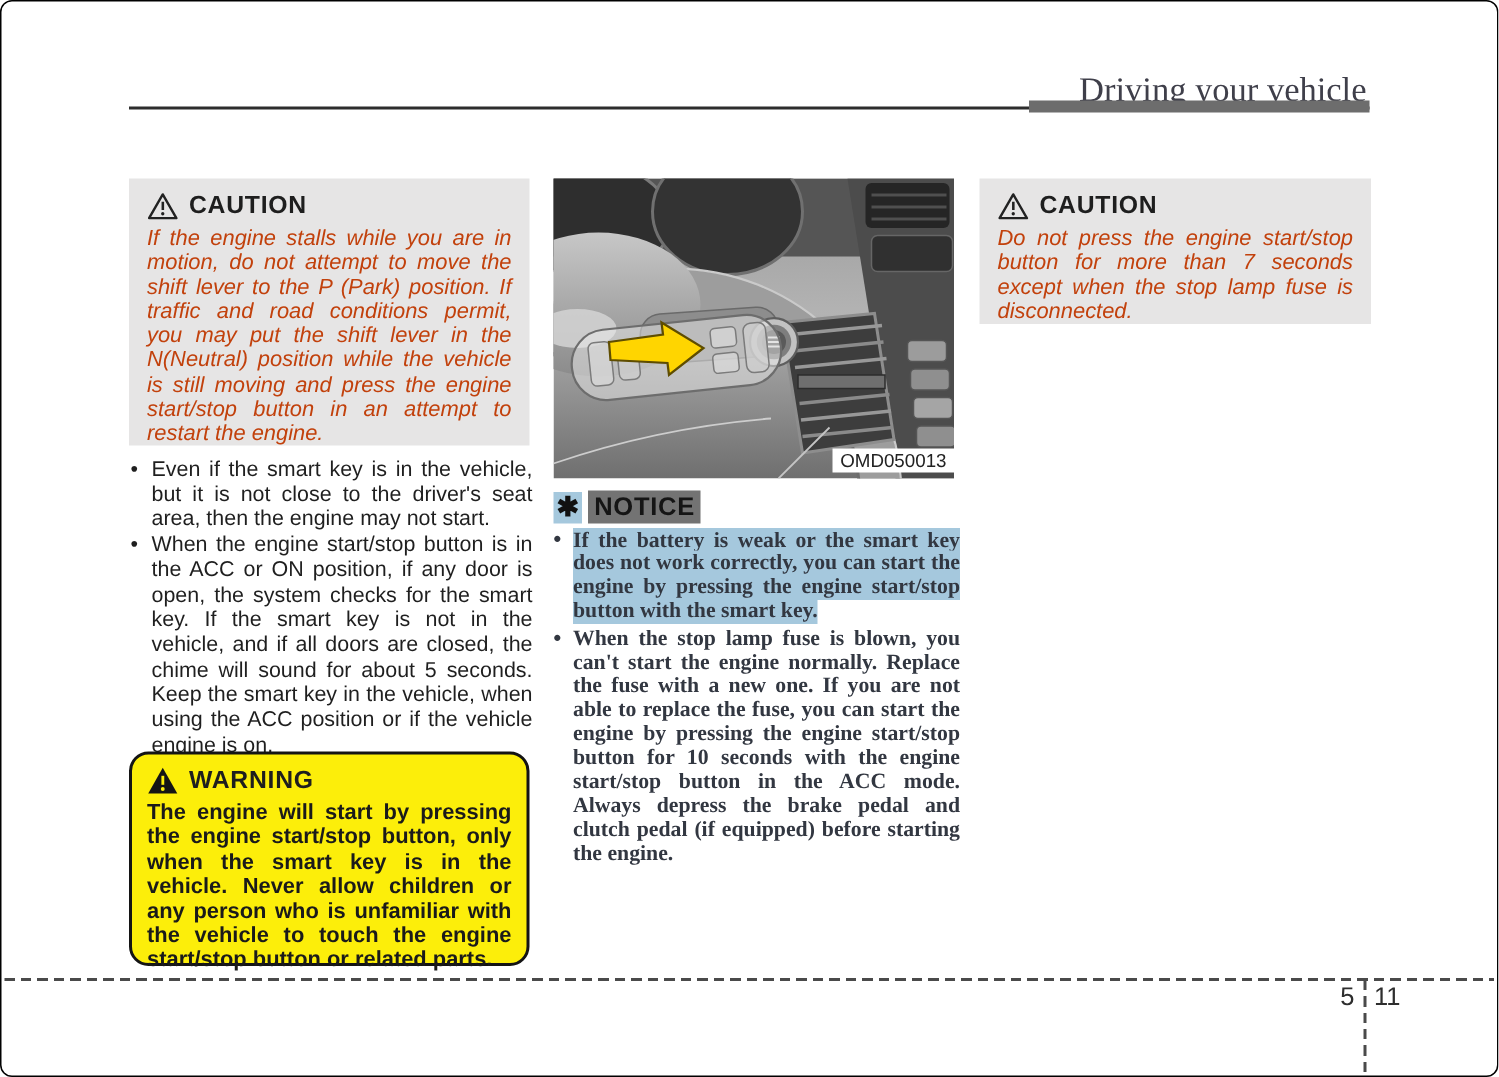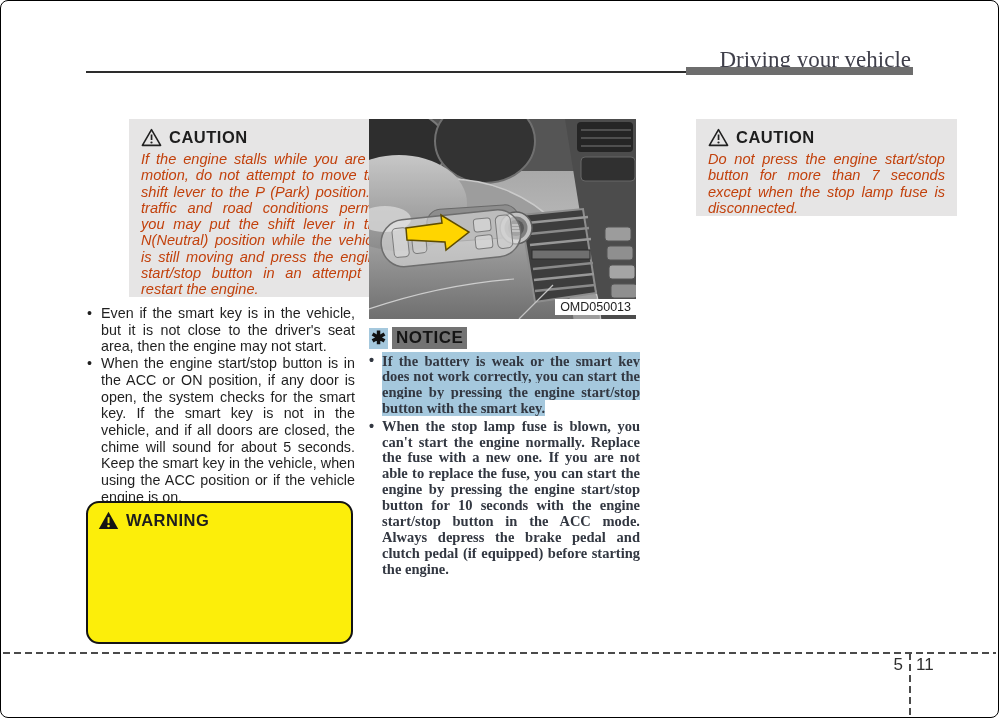--- a/index.html
+++ b/index.html
@@ -20,21 +20,21 @@
   }
   .header-rule-thin{
     position:absolute;left:85px;top:70px;width:827px;height:2px;background:#2d2d2d;
   }
   .header-rule-thick{
     position:absolute;left:685px;top:66px;width:227px;height:8px;background:#6d6d6d;
   }
   
   .caution-box{
     position:absolute;background:#e6e5e5;
-    padding:9px 12px 8px 12px;box-sizing:border-box;margin-left:43px;
+    padding:9px 12px 8px 12px;box-sizing:border-box;
   }
   .box-title-row{display:flex;align-items:center;gap:7px;margin-bottom:4px;}
   .box-title{font-size:16.5px;font-weight:bold;color:#1e1e1e;letter-spacing:.5px;}
   .caution-body{
     font-size:14.6px;line-height:16.3px;font-weight:normal;font-style:italic;
     color:#c2410c;text-align:justify;
   }
   .warning-box{
     position:absolute;background:#fcee0a;border:2px solid #141414;
     padding:8px 10px;box-sizing:border-box;
@@ -121,20 +121,21 @@
     <div class="box-title-row">
       <span class="icon">
         <svg width="21" height="19" viewBox="0 0 21 19">
           <path d="M10.5 0.8 L20.2 18 H0.8 Z" fill="#141414"></path>
           <rect x="9.6" y="6.2" width="1.9" height="6" fill="#fcee0a"></rect>
           <circle cx="10.5" cy="15" r="1.3" fill="#fcee0a"></circle>
         </svg>
       </span>
       <span class="box-title">WARNING</span>
     </div>
+    <div class="warning-body">The engine will start by pressing the engine start/stop button, only when the smart key is in the vehicle. Never allow children or any person who is unfamiliar with the vehicle to touch the engine start/stop button or related parts.</div>
   </div>
 
   <div class="photo">
     <svg width="267" height="200" viewBox="0 0 267 200">
       <defs>
         <linearGradient id="bgg" x1="0" y1="0" x2="0" y2="1">
           <stop offset="0" stop-color="#9a9a9a"></stop>
             <stop offset="0.45" stop-color="#b3b3b3"></stop>
             <stop offset="1" stop-color="#6f6f6f"></stop>
         </linearGradient>

